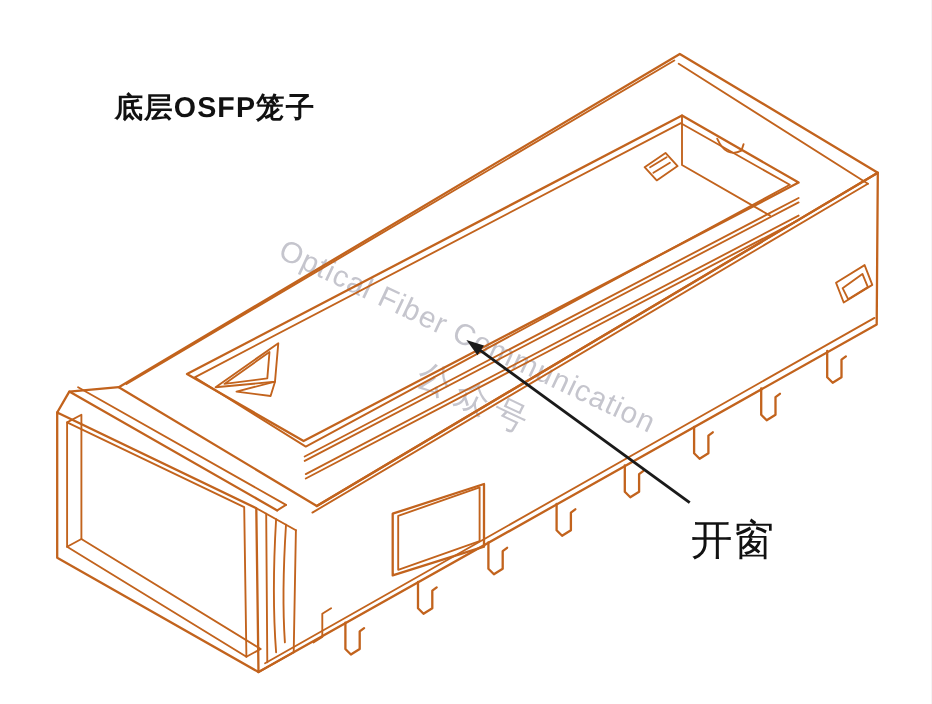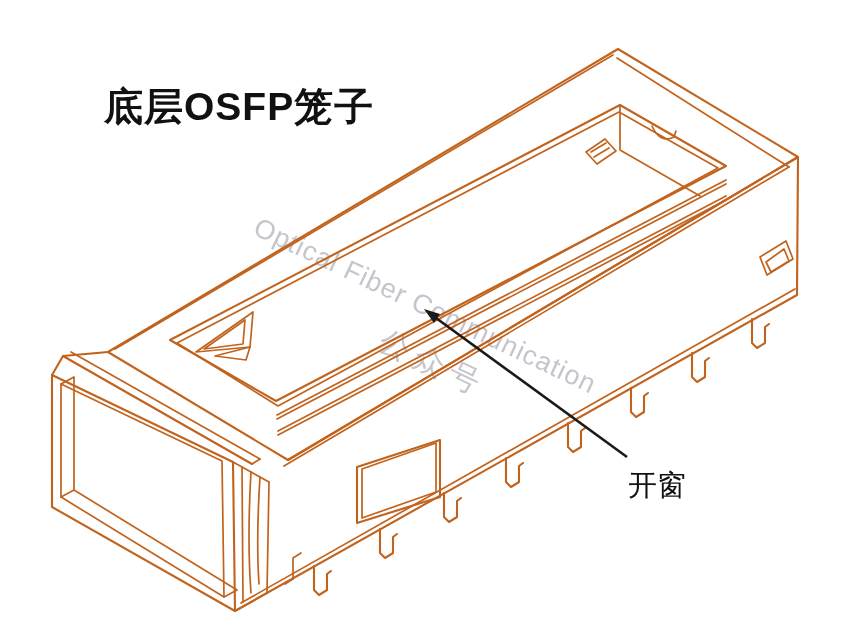--- a/index.html
+++ b/index.html
@@ -12,33 +12,33 @@
   html,body{margin:0;padding:0;background:#e9e9e9;}
   .canvas{
     position:relative;
     width:847px;height:640px;
     background:var(--bg);
     overflow:hidden;
     font-family:"Liberation Sans", sans-serif;
   }
   .diagram-title{
     position:absolute;left:104px;top:80px;
-    font-size:39px;font-weight:700;color:var(--text);
+    font-size:26px;font-weight:700;color:var(--text);
     letter-spacing:1px;white-space:nowrap;
   }
   .watermark{
     position:absolute;color:var(--watermark);
     transform-origin:0 0;transform:rotate(25.3deg);
     white-space:nowrap;user-select:none;
   }
   .watermark.l1{left:262px;top:212px;font-size:27px;letter-spacing:1px;}
   .watermark.l2{left:390px;top:320px;font-size:31px;letter-spacing:7px;}
   .annotation-label{
     position:absolute;left:628px;top:466px;
-    font-size:29px;color:var(--text);white-space:nowrap;
+    font-size:38px;color:var(--text);white-space:nowrap;
   }
   svg.drawing{position:absolute;left:0;top:0;}
   svg .cage path, svg .cage line, svg .cage polyline, svg .cage polygon{
     fill:none;stroke:var(--line);stroke-width:2.1;
     stroke-linejoin:round;stroke-linecap:round;
   }
   svg .cage .thin{stroke-width:1.7;}
   svg .arrow line{stroke:var(--arrow);stroke-width:2.6;}
   svg .arrow polygon{fill:var(--arrow);stroke:none;}
 </style>

